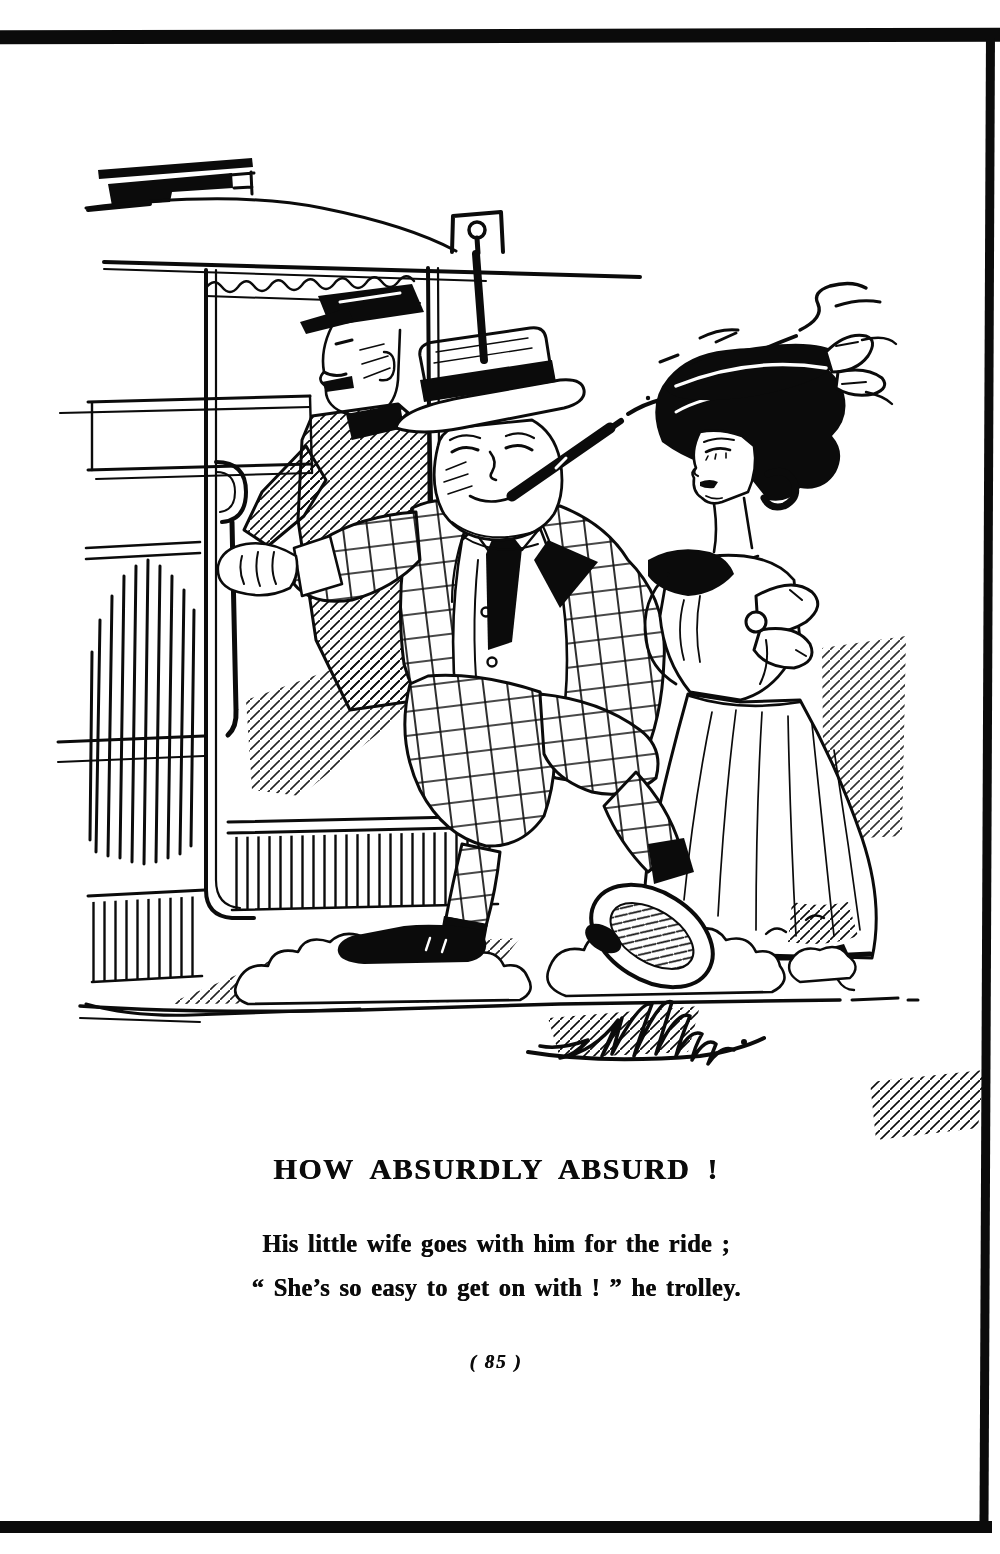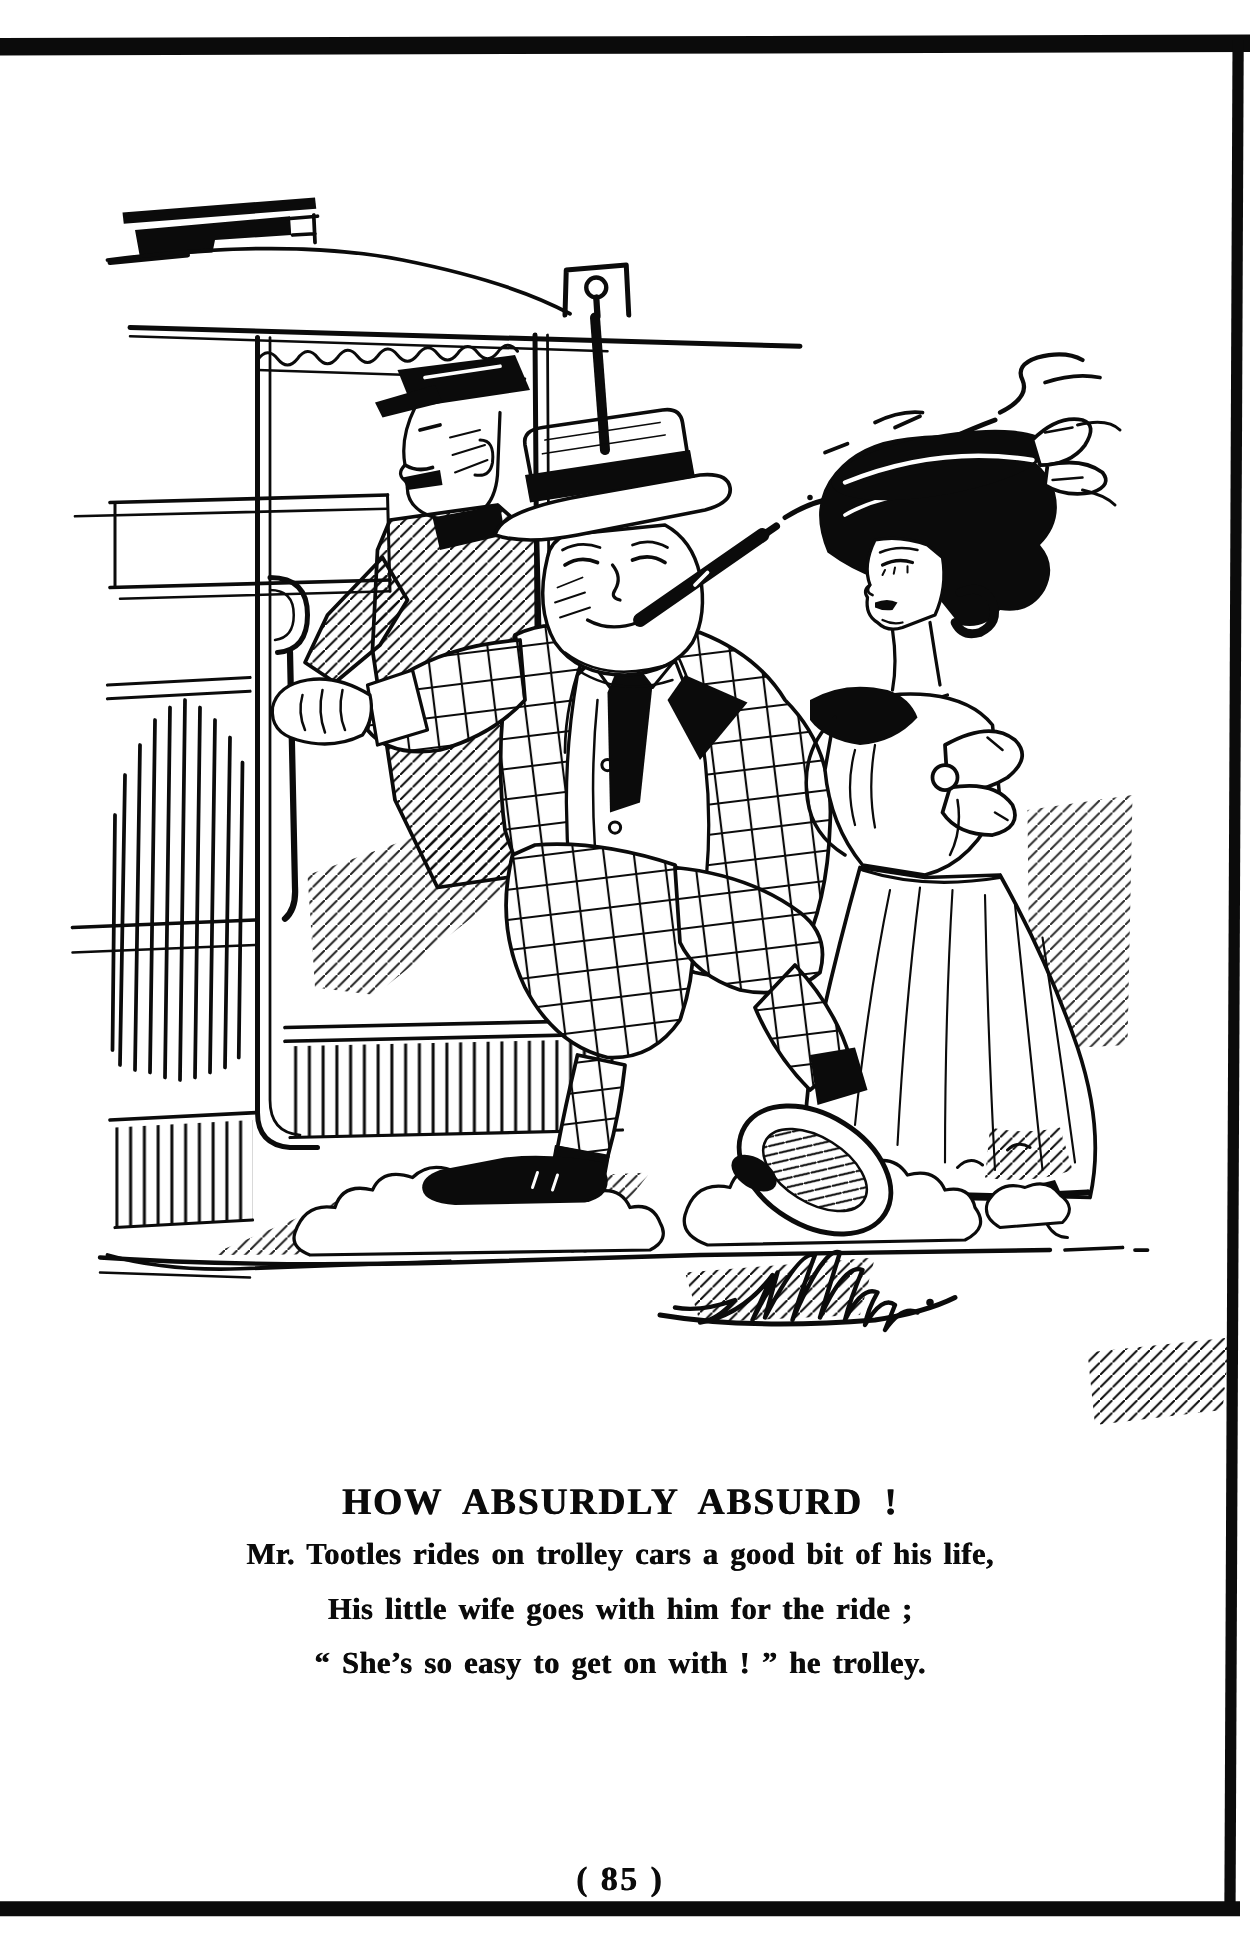--- a/index.html
+++ b/index.html
@@ -4,26 +4,26 @@
 <style>
   html,body{margin:0;padding:0;}
   body{width:1000px;height:1554px;position:relative;background:#ffffff;
        font-family:"Liberation Serif",serif;overflow:hidden;color:#0b0b0b;}
   .frame{position:absolute;background:#0b0b0b;z-index:3;}
   #frame-top{left:0;top:29px;width:1000px;height:14px;transform:rotate(-0.15deg);}
   #frame-right{top:32px;left:986px;width:9px;height:1492px;transform:rotate(0.25deg);transform-origin:top center;}
   #frame-bottom{left:0;top:1521px;width:992px;height:12px;}
   #illustration{position:absolute;left:0;top:140px;width:1000px;height:1010px;z-index:1;}
   .caption{position:absolute;left:0;width:992px;text-align:center;z-index:2;}
-  #title{top:1185px;font-size:30px;font-weight:bold;letter-spacing:1.5px;word-spacing:8px;
+  #title{top:1152px;font-size:30px;font-weight:bold;letter-spacing:1.5px;word-spacing:8px;
          text-shadow:0.6px 0.4px 0 #0b0b0b;}
   #verse{top:1222px;font-size:24.5px;font-weight:bold;line-height:43.5px;letter-spacing:0.3px;
          word-spacing:3px;text-shadow:0.5px 0.3px 0 #0b0b0b;}
-  #page-number{top:1488px;font-size:27px;font-weight:bold;letter-spacing:2px;
-         text-shadow:0.5px 0.3px 0 #0b0b0b;}
+  #page-number{top:1351px;font-size:19px;font-weight:bold;letter-spacing:2px;
+         text-shadow:0.5px 0.3px 0 #0b0b0b;font-style:italic;}
 </style>
 </head>
 <body>
 
 <div class="frame" id="frame-top"></div>
 <div class="frame" id="frame-right"></div>
 <div class="frame" id="frame-bottom"></div>
 
 <svg id="illustration" viewBox="0 140 1000 1010" role="img" aria-label="Pen-and-ink cartoon: portly Mr. Tootles in a checked suit and straw boater hat, cigar in his mouth trailing smoke, grips the handrail while stepping off a trolley-car platform; a conductor in a flat cap stands in the doorway behind him, and his little wife in a plumed hat, puffed-sleeve dress and long skirt strides away to the right amid clouds of dust.">
   <defs>
@@ -242,18 +242,17 @@
       <path d="M528,1052 Q600,1064 700,1056 Q740,1050 764,1038" stroke-width="4"></path>
       <path d="M540,1046 Q560,1050 588,1040 Q574,1056 560,1058 Q594,1052 618,1020 L602,1056 L622,1018 L612,1054 Q640,1000 652,1004 Q640,1036 634,1056 Q660,996 672,1002 Q662,1034 656,1054 Q676,1010 690,1016 Q680,1040 676,1056 Q690,1028 702,1034 Q694,1048 692,1060 Q706,1036 716,1044 L708,1064 Q722,1044 734,1050" stroke-width="3.5"></path>
       <circle cx="744" cy="1042" r="3" fill="#0b0b0b" stroke="none"></circle>
     </g>
   </g>
 </svg>
 
 <h1 class="caption" id="title" style="margin:0;position:absolute;">HOW ABSURDLY ABSURD !</h1>
 
 <div class="caption" id="verse" style="position:absolute;">
-  <div>Mr. Tootles rides on trolley cars a good bit of his life,</div>
   <div>His little wife goes with him for the ride ;</div>
   <div>“ She’s so easy to get on with ! ”  he trolley.</div>
 </div>
 
 <div class="caption" id="page-number" style="position:absolute;">( 85 )</div>
 
 </body></html>

